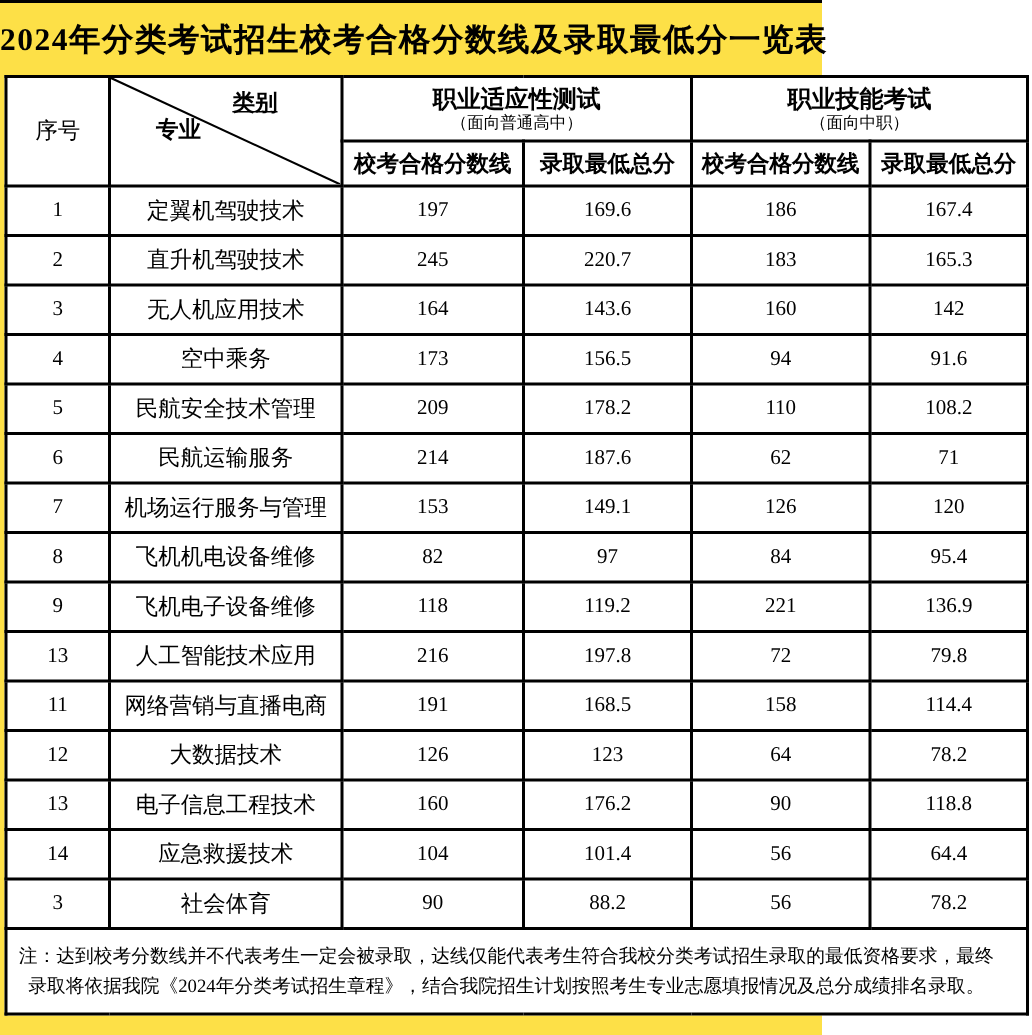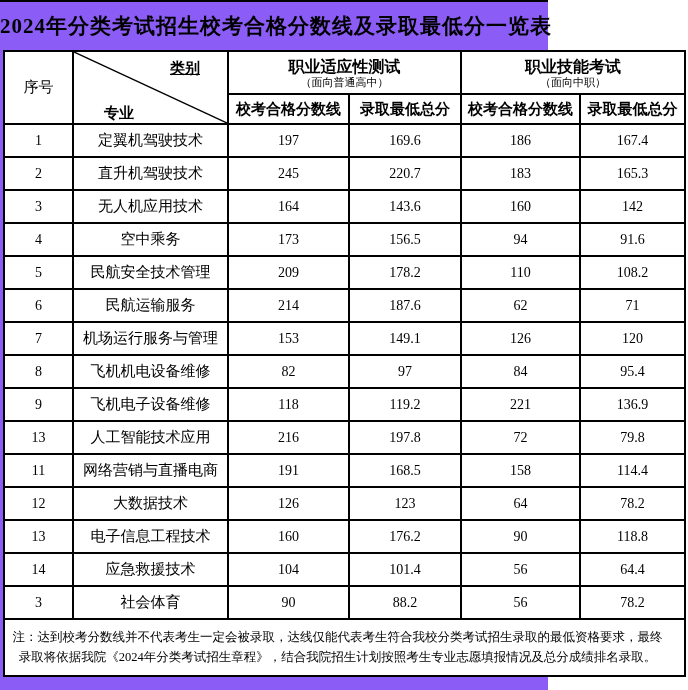--- a/index.html
+++ b/index.html
@@ -5,21 +5,21 @@
   * { box-sizing: border-box; margin: 0; padding: 0; }
   html, body {
     width: 688px;
     background: #ffffff;
     font-family: "Liberation Serif", "DejaVu Serif", serif;
     color: #000000;
   }
   .page {
     width: 548px;
     height: 690px;
-    background: #8b5cf6;
+    background: #fde047;
     position: relative;
   }
   .top-line {
     height: 2px;
     background: #000000;
     width: 100%;
   }
   .title {
     height: 48px;
     line-height: 48px;
@@ -56,22 +56,22 @@
   }
   th.col-head { font-size: 15px; font-weight: bold; white-space: nowrap; }
   th.seq-head { font-size: 15px; font-weight: normal; }
 
   th.corner-cell {
     position: relative;
     padding: 0;
   }
   .corner-svg { position: absolute; left: 0; top: 0; width: 100%; height: 100%; display: block; }
   .corner-label { position: absolute; font-size: 15px; font-weight: bold; white-space: nowrap; }
-  .corner-category { top: 7px; right: 27px; text-decoration: underline; }
-  .corner-major    { bottom: 0; left: 30px; }
+  .corner-category { top: 7px; right: 42px; text-decoration: underline; }
+  .corner-major    { bottom: 27px; left: 30px; }
 
   tbody td { font-size: 14px; }
   tbody td.c-major { font-size: 15px; white-space: nowrap; }
 
   td.note-cell {
     height: 57px;
     text-align: justify;
     vertical-align: middle;
     font-size: 12.5px;
     line-height: 1.6;

